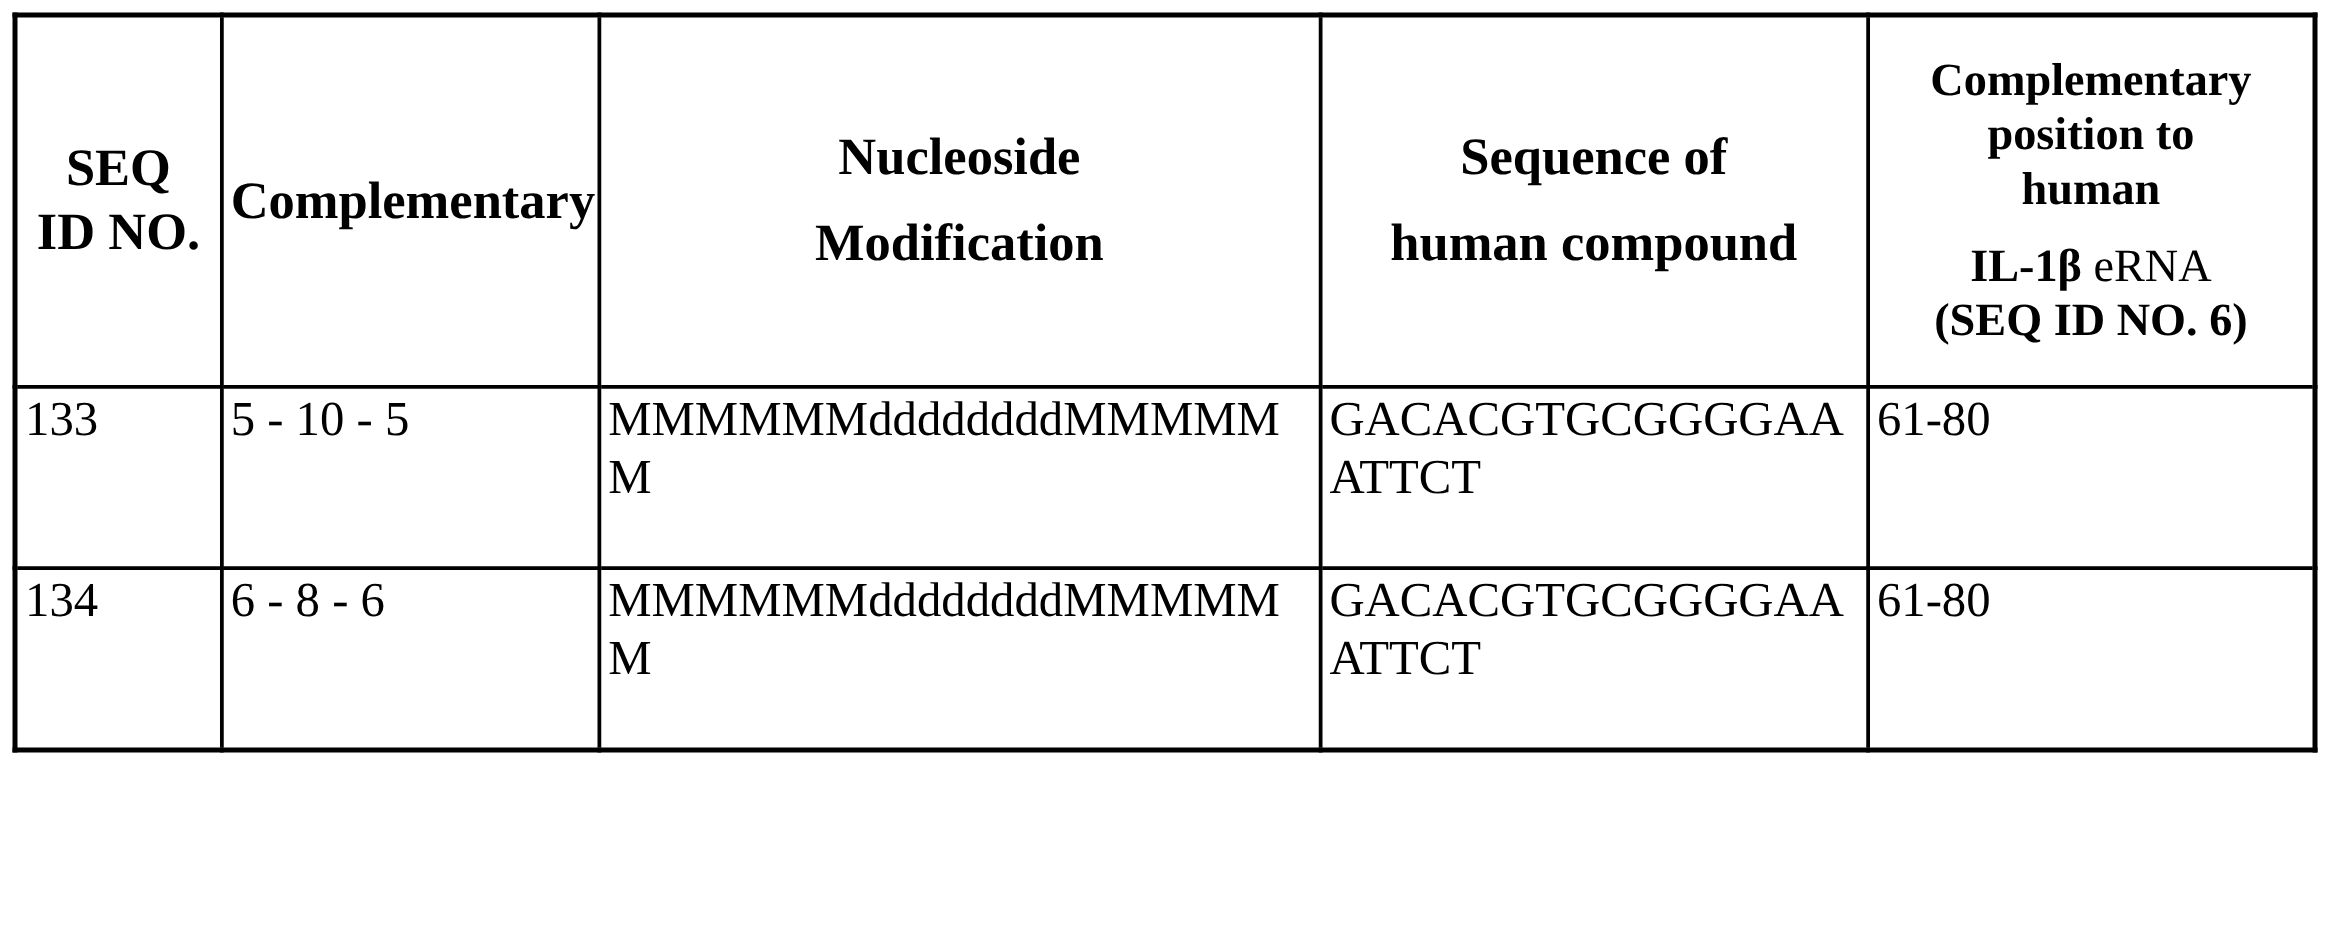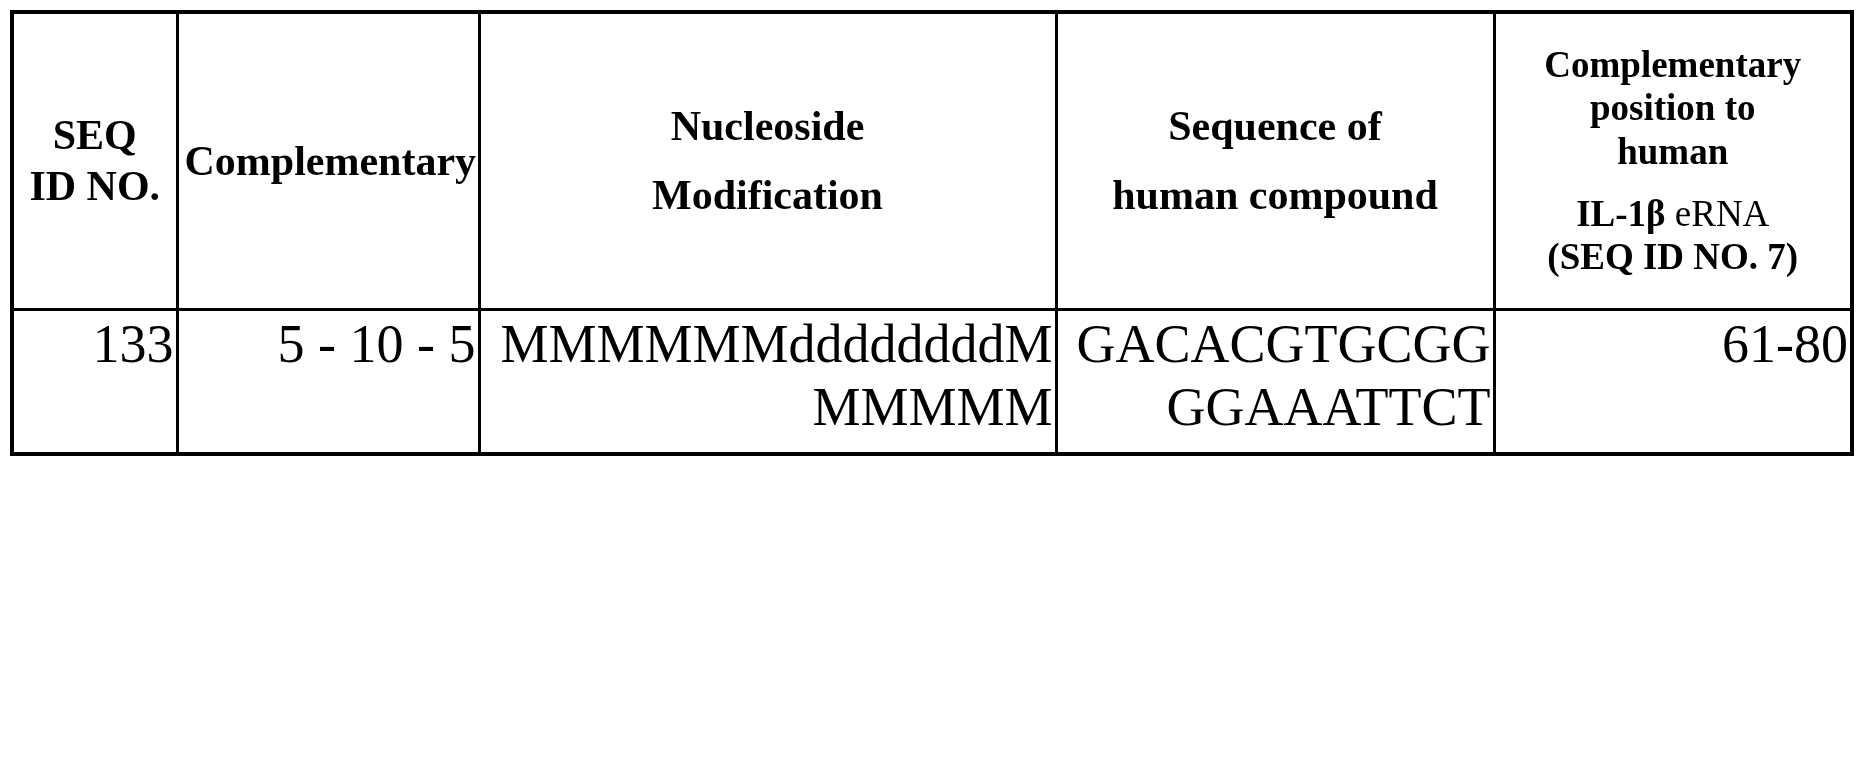--- a/index.html
+++ b/index.html
@@ -42,22 +42,22 @@
     font-size: 37px;
     line-height: 1.18;
     padding: 4px 2px;
   }
   .hline { white-space: nowrap; }
   .gap-above { margin-top: 18px; }
   .il-line { margin-top: 18px; font-family: Liberation Serif, serif; }
   .reg { font-weight: normal; }
   td {
     vertical-align: top;
-    text-align: right;
-    font-size: 54px;
+    text-align: left;
+    font-size: 39px;
     line-height: 1.18;
     padding: 2px 2px 2px 6px;
     word-break: break-all;
     overflow: hidden;
   }
   tr.header-row { height: 297px; }
   tr.data-row-1 { height: 145px; }
   tr.data-row-2 { height: 146px; }
   tr.data-row-3 { height: 152px; }
 </style>
@@ -88,25 +88,32 @@
         </th>
         <th class="c4">
           <div class="hline">Sequence of</div>
           <div class="hline gap-above">human compound</div>
         </th>
         <th class="c5">
           <div class="hline">Complementary</div>
           <div class="hline">position to</div>
           <div class="hline">human</div>
           <div class="hline il-line"><span>IL-1β</span><span class="reg"> eRNA</span></div>
-          <div class="hline">(SEQ ID NO. 7)</div>
+          <div class="hline">(SEQ ID NO. 6)</div>
         </th>
       </tr>
       <tr class="data-row-1">
         <td>133</td>
         <td>5 - 10 - 5</td>
         <td>MMMMMMddddddddMMMMMM</td>
         <td>GACACGTGCGGGGAAATTCT</td>
         <td>61-80</td>
       </tr>
+      <tr class="data-row-2">
+        <td>134</td>
+        <td>6 - 8 - 6</td>
+        <td>MMMMMMddddddddMMMMMM</td>
+        <td>GACACGTGCGGGGAAATTCT</td>
+        <td>61-80</td>
+      </tr>
     </tbody>
   </table>
 </div>
 
 </body></html>

